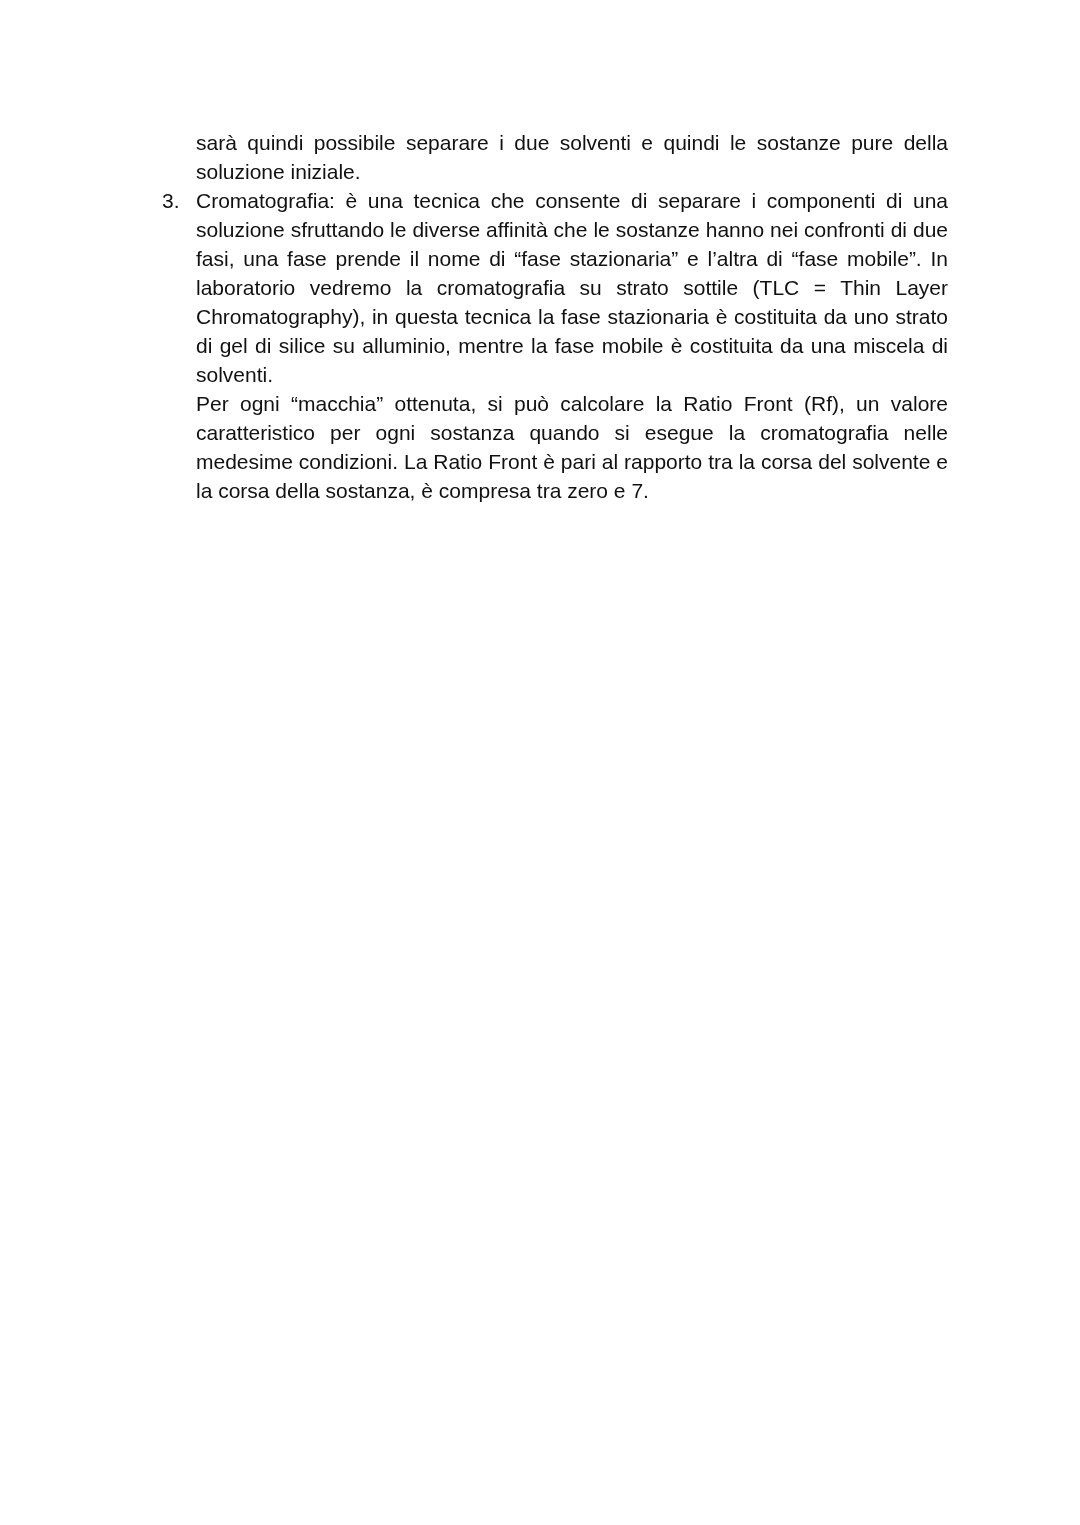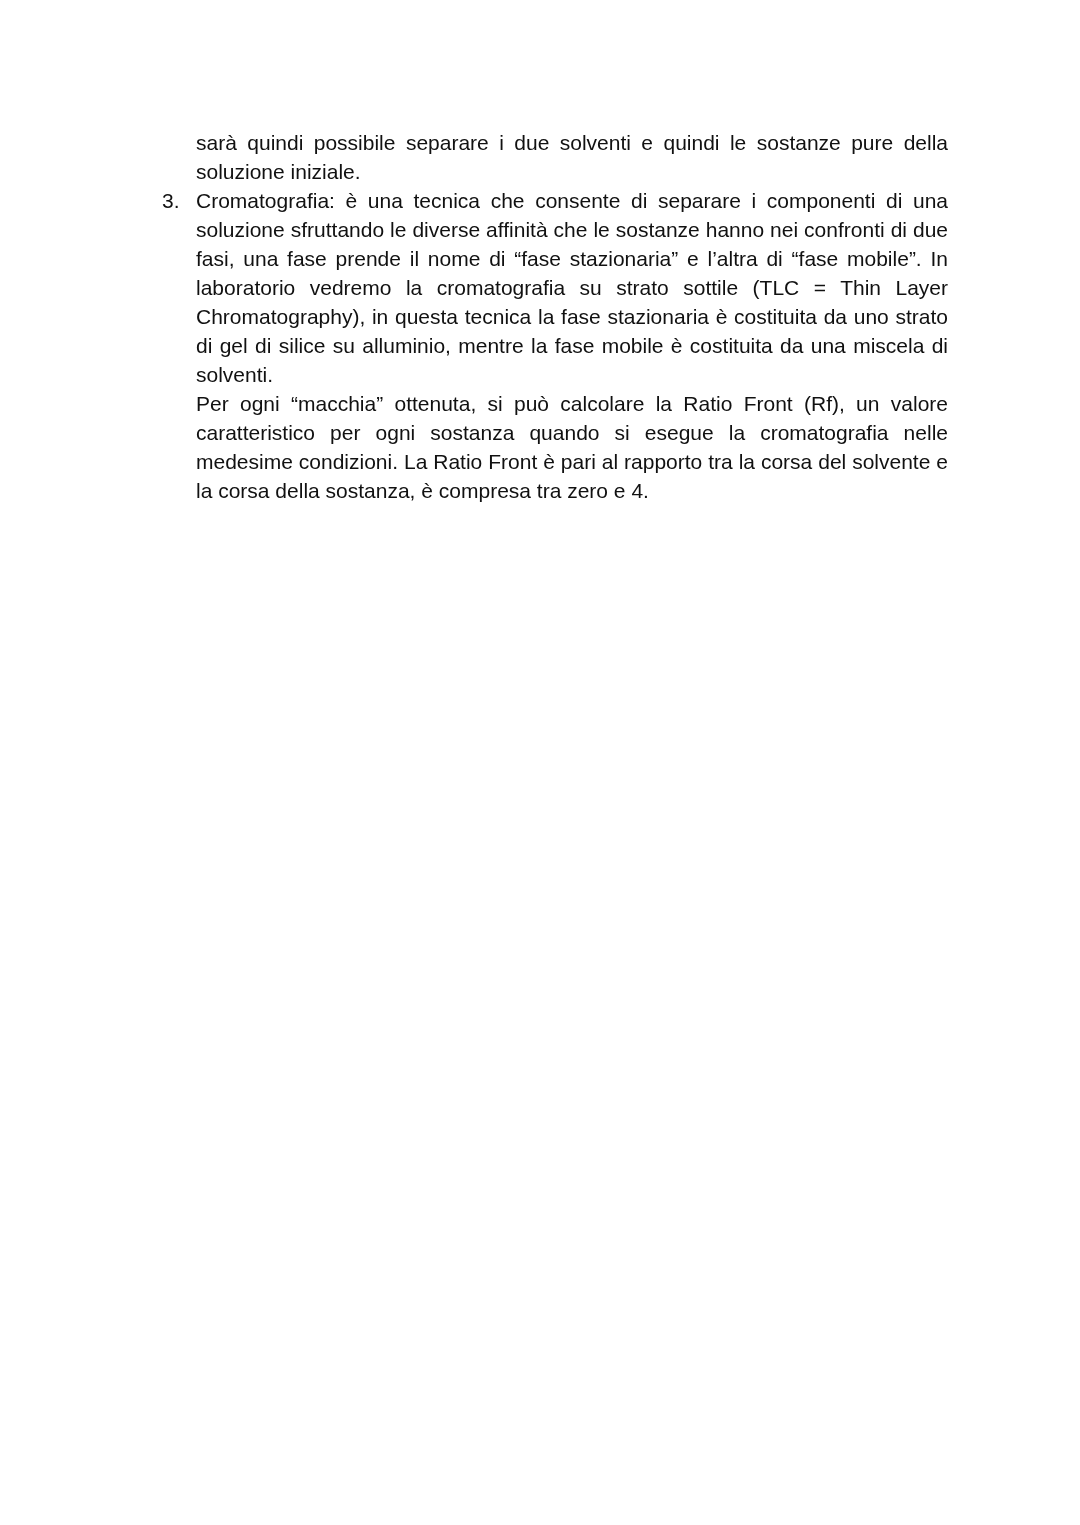--- a/index.html
+++ b/index.html
@@ -51,17 +51,17 @@
 <body>
 
 <div class="page">
   <div class="content">
 
     <p class="para">sarà quindi possibile separare i due solventi e quindi le sostanze pure della soluzione iniziale.</p>
 
     <div class="list-item">
       <span class="list-marker">3.</span>
       <p class="para"><b>Cromatografia</b><span>: è una tecnica che consente di separare i componenti di una soluzione sfruttando le diverse affinità che le sostanze hanno nei confronti di due fasi, una fase prende il nome di “fase stazionaria” e l’altra di “fase mobile”. In laboratorio vedremo la </span><b>cromatografia su strato sottile</b><span> (TLC = Thin Layer Chromatography), in questa tecnica la fase stazionaria è costituita da uno strato di gel di silice su alluminio, mentre la fase mobile è costituita da una miscela di solventi.</span></p>
-      <p class="para">Per ogni “macchia” ottenuta, si può calcolare la Ratio Front (Rf), un valore caratteristico per ogni sostanza quando si esegue la cromatografia nelle medesime condizioni. La Ratio Front è pari al rapporto tra la corsa del solvente e la corsa della sostanza, è compresa tra zero e 4.</p>
+      <p class="para">Per ogni “macchia” ottenuta, si può calcolare la Ratio Front (Rf), un valore caratteristico per ogni sostanza quando si esegue la cromatografia nelle medesime condizioni. La Ratio Front è pari al rapporto tra la corsa del solvente e la corsa della sostanza, è compresa tra zero e 7.</p>
     </div>
 
   </div>
 </div>
 
 </body></html>

